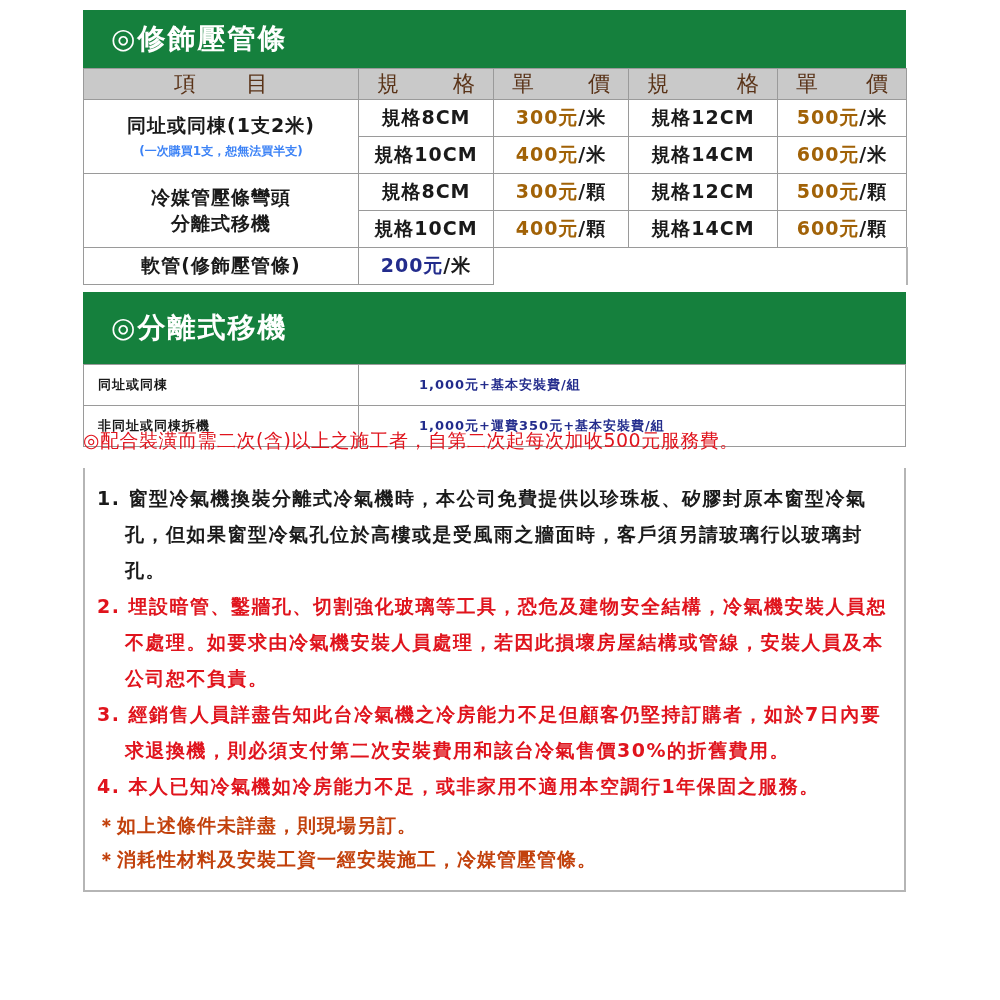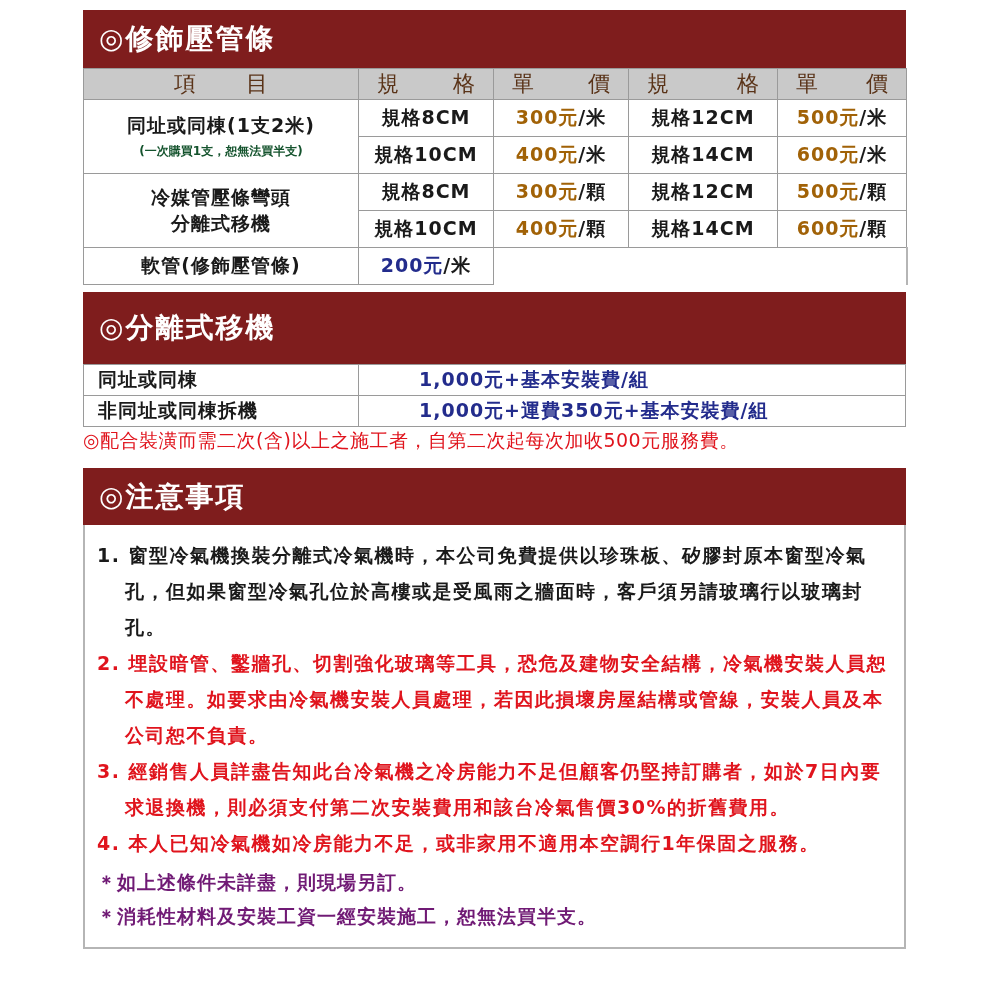--- a/index.html
+++ b/index.html
@@ -1,39 +1,39 @@
 <!DOCTYPE html>
 <html><head>
 <meta charset="utf-8">
 <style>
   * { box-sizing: border-box; margin: 0; padding: 0; }
   body { width: 1000px; height: 1000px; background: #ffffff; position: relative; overflow: hidden;
          font-family: "DejaVu Sans", "Liberation Sans", sans-serif; }
   .wrap { position: absolute; left: 83px; width: 823px; }
-  .sec-head { background: #7f1d1d; color: #ffffff; font-weight: bold; font-size: 28px;
-              display: flex; align-items: center; padding-left: 16px; letter-spacing: 2px; }
+  .sec-head { background: #15803d; color: #ffffff; font-weight: bold; font-size: 28px;
+              display: flex; align-items: center; padding-left: 28px; letter-spacing: 2px; }
   table { border-collapse: collapse; width: 100%; table-layout: fixed; }
   td, th { border: 1px solid #9a9a9a; }
   th { background: #c9c9c9; color: #5a3318; font-weight: normal; font-size: 22px; height: 31px; }
   .hdr-spread { display: flex; justify-content: space-between; padding: 0 18px; }
   td { font-size: 19px; font-weight: bold; color: #1a1a1a; height: 37px; letter-spacing: 1px; }
   .item { text-align: center; }
-  .note { display: block; color: #14532d; font-size: 12px; font-weight: bold; letter-spacing: 0; margin-top: 4px; }
+  .note { display: block; color: #3b82f6; font-size: 12px; font-weight: bold; letter-spacing: 0; margin-top: 4px; }
   .spec { text-align: center; }
   .price { text-align: center; }
   .price .num { color: #a16207; }
-  .mv td { height: 31px; font-size: 19px; }
+  .mv td { height: 41px; font-size: 13px; }
   .mv .lbl { padding-left: 14px; }
   .mv .val { color: #232c8c; padding-left: 60px; margin-left: 8px; }
   .warn { position: absolute; left: 83px; top: 428px; color: #e0141d; font-weight: normal; font-size: 19px; letter-spacing: 0.5px; }
   .notes { border: 2px solid #b5b5b5; border-top: none; padding: 12px 10px 14px 12px; }
   .li { font-size: 19px; font-weight: bold; line-height: 36px; padding-left: 28px; text-indent: -28px; letter-spacing: 1.5px; }
   .li.red { color: #e0141d; }
   .li.black { color: #1a1a1a; }
-  .star { font-size: 19px; font-weight: bold; line-height: 34px; color: #701a75; letter-spacing: 1px; }
+  .star { font-size: 19px; font-weight: bold; line-height: 34px; color: #c2410c; letter-spacing: 1px; }
 </style>
 </head>
 <body>
 
 <div class="wrap" style="top:10px;">
   <div class="sec-head" style="height:58px;">◎修飾壓管條</div>
   <table>
     <colgroup>
         <col style="width:275px">
         <col style="width:135px">
@@ -131,22 +131,21 @@
       <td class="lbl">非同址或同棟拆機</td>
       <td class="val">1,000元+運費350元+基本安裝費/組</td>
     </tr>
   </tbody>
     </table>
 </div>
 
 <div class="warn">◎配合裝潢而需二次(含)以上之施工者，自第二次起每次加收500元服務費。</div>
 
 <div class="wrap" style="top:468px;">
-  <div class="sec-head" style="height:57px;">◎注意事項</div>
   <div class="notes">
     <div class="li black">1. 窗型冷氣機換裝分離式冷氣機時，本公司免費提供以珍珠板、矽膠封原本窗型冷氣孔，但如果窗型冷氣孔位於高樓或是受風雨之牆面時，客戶須另請玻璃行以玻璃封孔。</div>
     <div class="li red">2. 埋設暗管、鑿牆孔、切割強化玻璃等工具，恐危及建物安全結構，冷氣機安裝人員恕不處理。如要求由冷氣機安裝人員處理，若因此損壞房屋結構或管線，安裝人員及本公司恕不負責。</div>
     <div class="li red">3. 經銷售人員詳盡告知此台冷氣機之冷房能力不足但顧客仍堅持訂購者，如於7日內要求退換機，則必須支付第二次安裝費用和該台冷氣售價30%的折舊費用。</div>
     <div class="li red">4. 本人已知冷氣機如冷房能力不足，或非家用不適用本空調行1年保固之服務。</div>
     <div class="star" style="margin-top:4px;">＊如上述條件未詳盡，則現場另訂。</div>
-    <div class="star">＊消耗性材料及安裝工資一經安裝施工，恕無法買半支。</div>
+    <div class="star">＊消耗性材料及安裝工資一經安裝施工，冷媒管壓管條。</div>
   </div>
 </div>
 
 </body></html>

